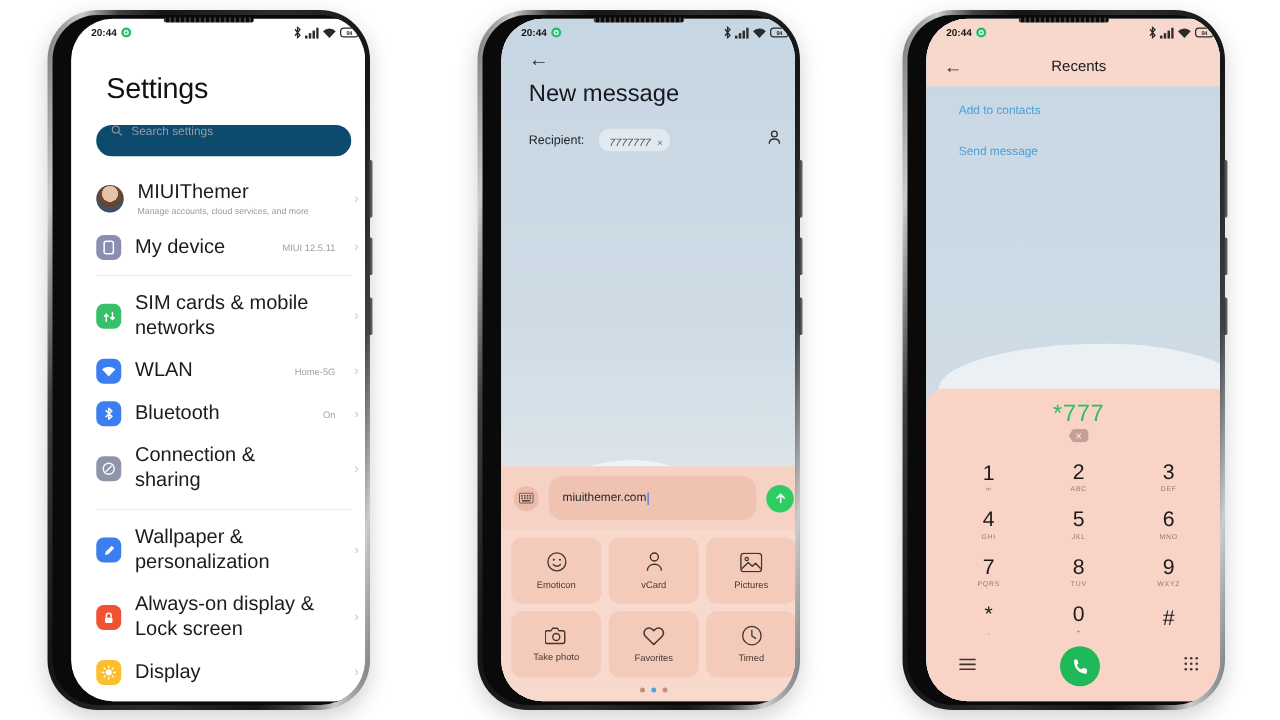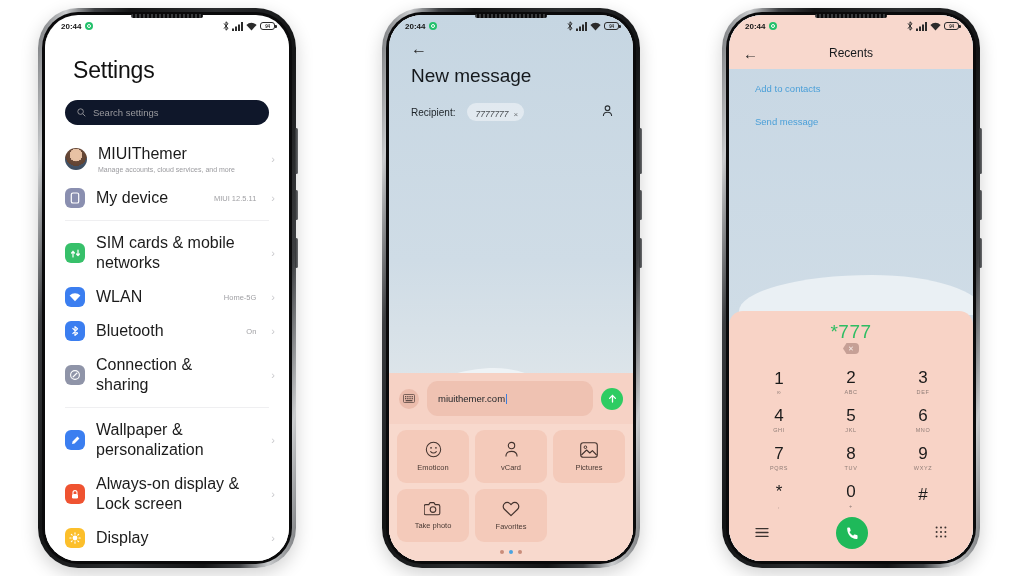--- a/index.html
+++ b/index.html
@@ -27,20 +27,21 @@
     background:#0a0a0b;
     padding:3px;
     overflow:hidden;
   }
   .screen {
     position:relative;
     width:100%; height:100%;
     border-radius:33px;
     overflow:hidden;
     background:#fff;
+    margin-left:12px;
   }
   .p1 { left:38px; top:8px; }
   .p2 { left:382px; top:8px; }
   .p3 { left:722px; top:8px; }
 
   
   .btn-vol, .btn-pwr {
     position:absolute; right:-2px; width:3px;
     background:linear-gradient(90deg,#2e3032,#6b6d70);
     border-radius:2px;
@@ -80,21 +81,21 @@
   }
   .batt:after{content:"";position:absolute;right:-2.5px;top:2px;width:1.5px;
      height:3px;background:#2b2b2b;border-radius:0 1px 1px 0;}
 
   
   .settings-body { background:#fff; height:100%; padding:0 0 0 0; }
   .settings-title { font-size:23px; font-weight:400; color:#111;
       padding:20px 0 0 28px; letter-spacing:-.2px; }
   .search-box {
     margin:16px 20px 0 20px; height:25px; border-radius:13px;
-    background:#0f172a; display:flex; align-items:center; gap:7px;
+    background:#0c4a6e; display:flex; align-items:flex-start; gap:7px;
     padding:0 12px; }
   .search-ph { font-size:9.5px; color:#9a9a9e; }
   .srow {
     display:flex; align-items:center; gap:11px;
     padding:7px 14px 7px 20px; }
   .avatar {
     width:22px;height:22px;border-radius:50%;flex:none;
     background:radial-gradient(circle at 50% 32%,#e8c2a4 0 34%,#6a4a38 35% 58%,#4a5c72 59% 100%);
     box-shadow:inset 0 -4px 6px rgba(0,0,0,.18);
   }
@@ -503,20 +504,27 @@
                     <circle cx="9" cy="8.6" r="2.8" fill="none" stroke="#43332e" stroke-width="1.1"></circle>
                   </svg>
                 <span class="att-label">Take photo</span>
               </div>
               <div class="att-cell">
                 <svg width="18" height="16" viewBox="0 0 18 16">
                     <path d="M9 14.6 2.4 8.2a3.9 3.9 0 0 1 0-5.6 3.9 3.9 0 0 1 5.6 0L9 3.6l1-1a3.9 3.9 0 0 1 5.6 0 3.9 3.9 0 0 1 0 5.6Z" fill="none" stroke="#43332e" stroke-width="1.2" stroke-linejoin="round"></path>
                   </svg>
                 <span class="att-label">Favorites</span>
               </div>
+              <div class="att-cell">
+                <svg width="17" height="17" viewBox="0 0 18 18">
+                    <circle cx="9" cy="9" r="7.8" fill="none" stroke="#43332e" stroke-width="1.1"></circle>
+                    <path d="M9 4.4V9.3l3.2 2" fill="none" stroke="#43332e" stroke-width="1.1" stroke-linecap="round"></path>
+                  </svg>
+                <span class="att-label">Timed</span>
+              </div>
             </div>
 
             <div class="pager">
               <span class="pdot"></span>
               <span class="pdot on"></span>
               <span class="pdot"></span>
             </div>
           </div>
 
         </div>

